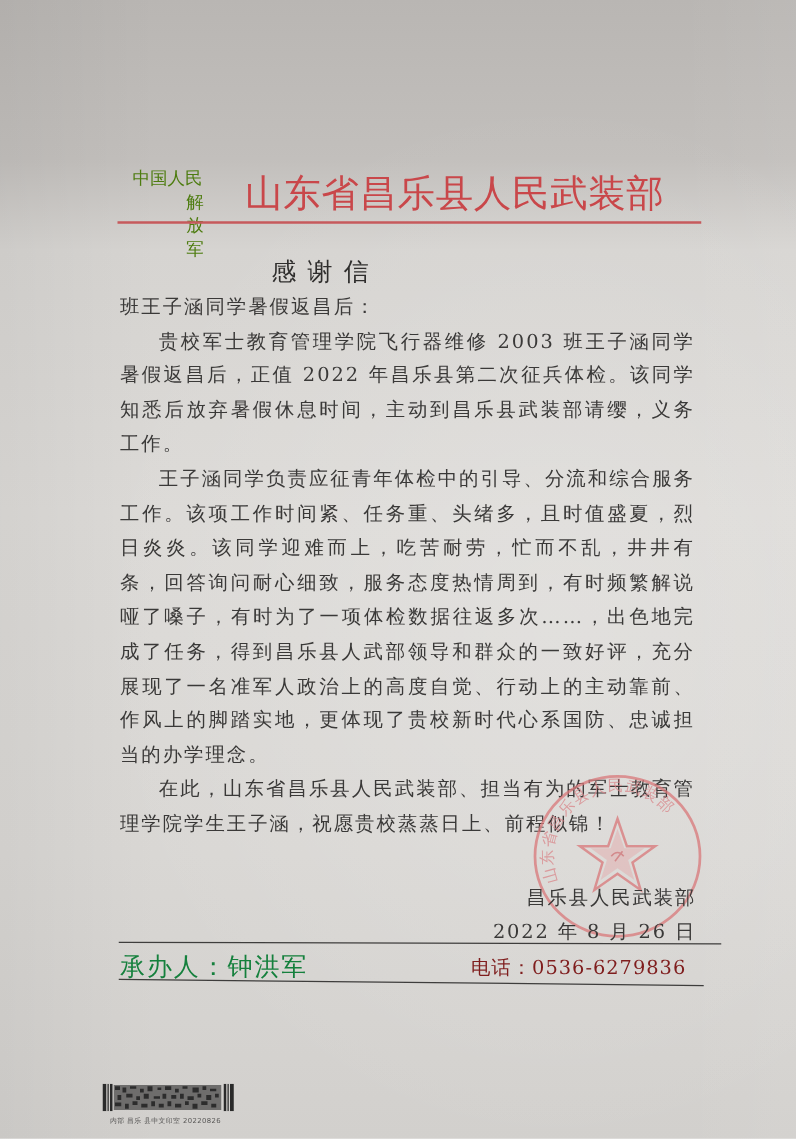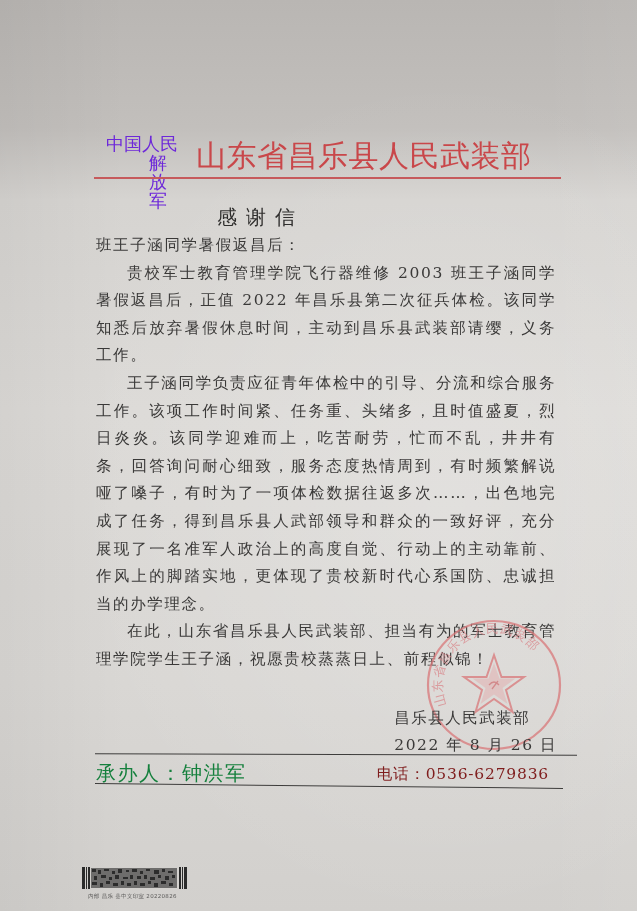--- a/index.html
+++ b/index.html
@@ -20,23 +20,23 @@
       width: 637px; height: 911px;
       background: radial-gradient(ellipse at 70% 55%, rgba(255,255,255,0.18), rgba(255,255,255,0) 60%),
                   linear-gradient(90deg, rgba(0,0,0,0.04) 0%, rgba(0,0,0,0) 20%, rgba(0,0,0,0) 85%, rgba(255,255,255,0.05) 100%);
       pointer-events: none;
     }
     .header-org-small {
       position: absolute;
       left: 106px;
       top: 135px;
       width: 80px;
-      color: #6d28d9;
-      font-family: Liberation Serif, serif;
-      font-size: 18px;
+      color: #4d7c0f;
+      font-family: Liberation Mono, monospace;
+      font-size: 14px;
       line-height: 19px;
     }
     .header-org-small .line1 { display: block; letter-spacing: 0px; }
     .header-org-small .line2 { display: block; letter-spacing: 6px; margin-left: 43px; }
     .header-org-large {
       position: absolute;
       left: 196px;
       top: 138px;
       color: #c9474a;
       font-family: "DejaVu Sans", "Liberation Sans", sans-serif;
@@ -80,21 +80,21 @@
       text-align: justify;
       text-indent: 2em;
     }
     .body-text p.salutation {
       text-indent: 0;
     }
     .signature {
       position: absolute;
       right: 80px;
       top: 705px;
-      text-align: left;
+      text-align: right;
       color: #3a3938;
       font-size: 15.5px;
       line-height: 27px;
       letter-spacing: 1.5px;
       z-index: 2;
     }
     .seal {
       position: absolute;
       left: 426px;
       top: 619px;

